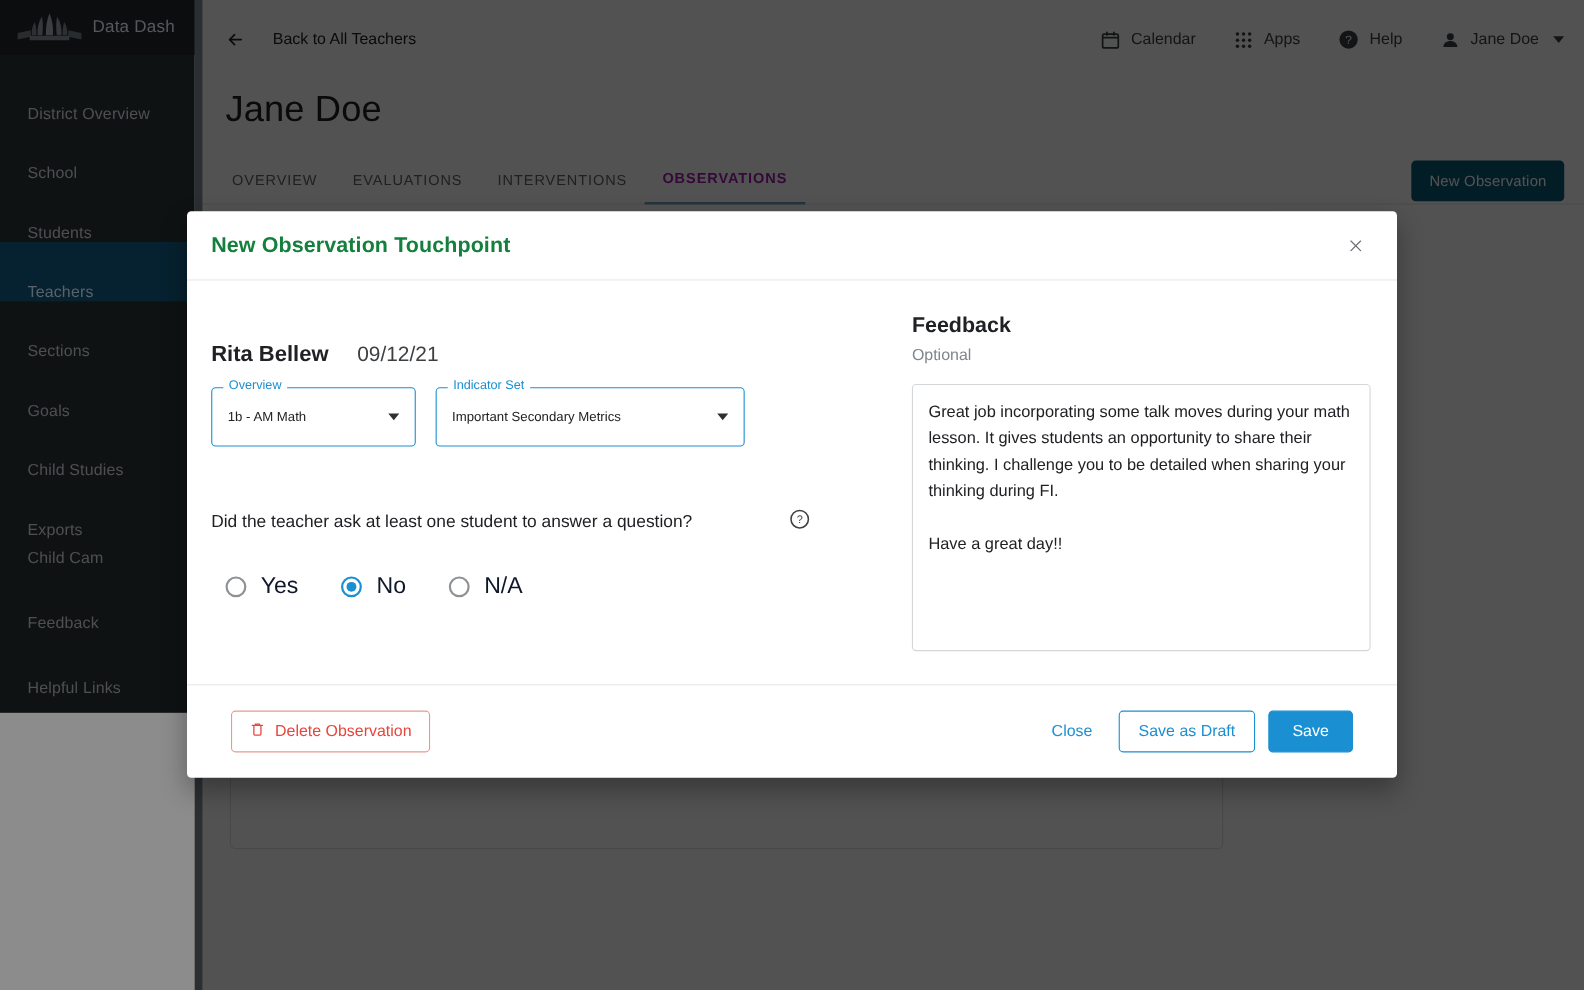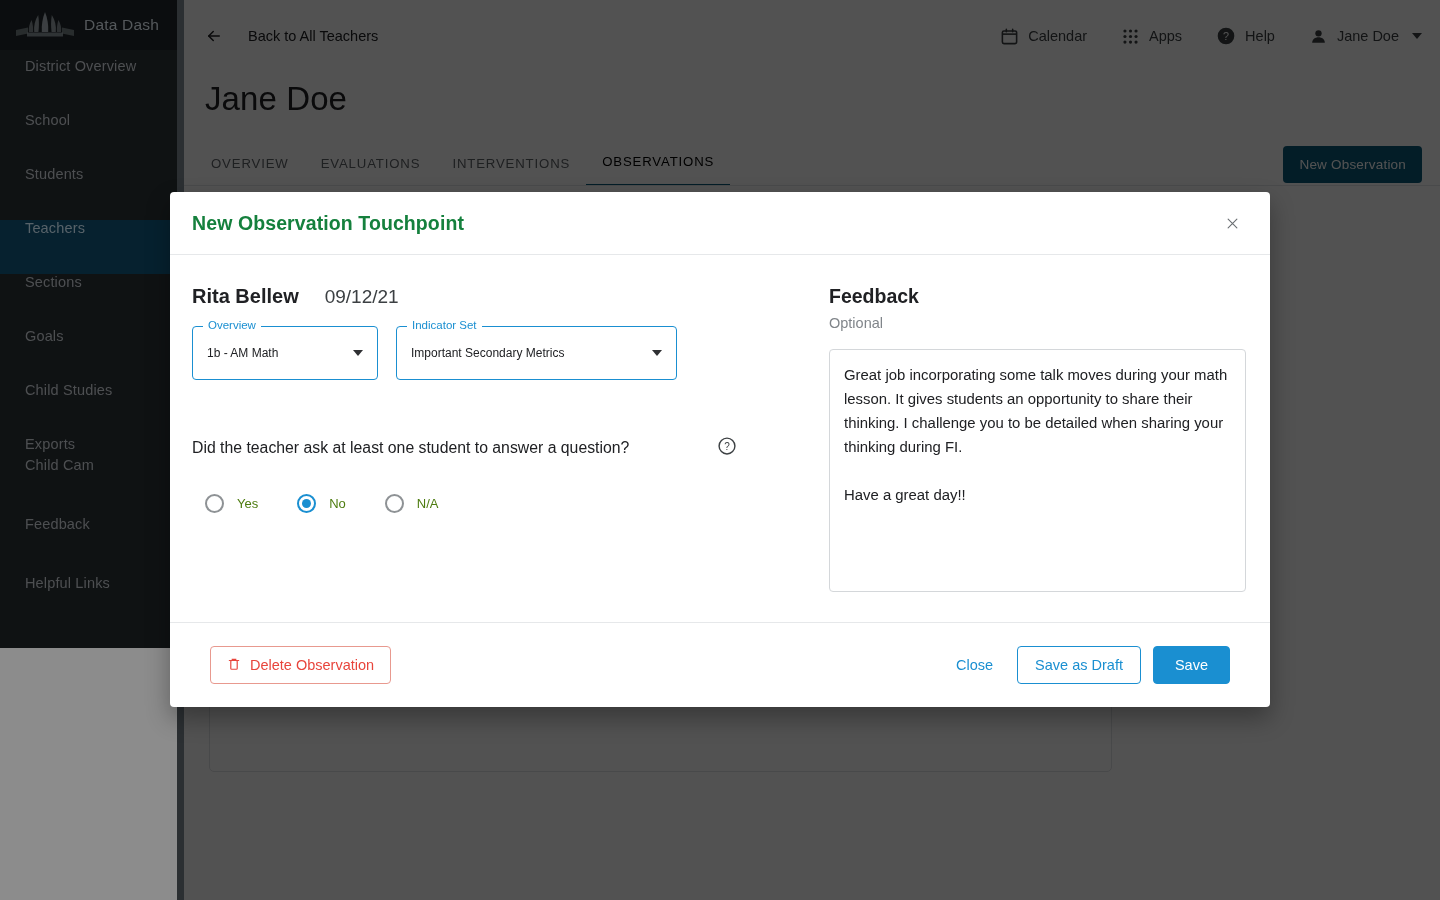--- a/index.html
+++ b/index.html
@@ -32,21 +32,21 @@
   }
   .brand-text {
     margin-left: 8px;
     font-size: 15.5px;
     color: #9aa0a6;
     letter-spacing: .2px;
   }
   .nav-list { padding-top: 8px; }
   .nav-item {
     height: 54px;
-    display: flex; align-items: flex-start;
+    display: flex; align-items: flex-end;
     padding-left: 25px;
     font-size: 14.5px;
     color: #8c9094;
     cursor: pointer;
     letter-spacing: .15px;
   }
   .nav-item.active { background: #0b3c56; color: #9fb3bf; }
   .nav-bottom { position: absolute; left: 0; bottom: 14px; width: 100%; }
   .nav-bottom .nav-item { height: 59px; }
 
@@ -90,21 +90,21 @@
   .tabs {
     display: flex; align-items: flex-end;
     padding: 26px 0 0 18px;
     position: relative;
   }
   .tab {
     font-size: 13.2px; letter-spacing: .85px;
     color: #5f6368; text-transform: uppercase;
     padding: 10px 16px 15px 16px; cursor: pointer;
   }
-  .tab.active { color: #000000; font-weight: 400; border-bottom: 2.5px solid #0b5a7a; }
+  .tab.active { color: #a21caf; font-weight: 700; border-bottom: 2.5px solid #0b5a7a; }
   .tabs-underline {
     position: absolute; left: 0; right: 0; bottom: 0;
     height: 1px; background: #e3e5e8;
   }
 
   .new-obs-btn {
     position: absolute; right: 18px; top: 146px;
     background: #0b5a7a; color: #fff;
     font-size: 13.5px;
     padding: 11px 16px; border-radius: 4px; border: none;
@@ -176,21 +176,21 @@
   .modal-body {
     flex: 1;
     display: flex;
     padding: 30px 24px 0 22px;
     gap: 0;
   }
   .col-left { width: 636px; flex: 0 0 636px; }
   .col-right { flex: 1; padding-left: 1px; }
 
   .person-row { display: flex; align-items: baseline; gap: 26px; }
-  .person-name { font-size: 20px; font-weight: 700; color: #202124; }
+  .person-name { font-size: 20px; font-weight: 700; color: #202124; margin-top: 26px; }
   .person-date { font-size: 19px; color: #3c4043; }
 
   .selects-row { display: flex; gap: 18px; margin-top: 18px; }
 
   .outlined-field {
     position: relative;
     border: 1.6px solid #1a8fd1;
     border-radius: 4px;
     height: 54px;
     display: flex; align-items: center;
@@ -223,21 +223,21 @@
   .radio-row { display: flex; align-items: center; margin-top: 34px; gap: 0; }
   .radio-opt { display: flex; align-items: center; cursor: pointer; margin-right: 26px; }
   .radio-circle {
     width: 19px; height: 19px; border-radius: 50%;
     border: 2px solid #8e9295;
     display: flex; align-items: center; justify-content: center;
     margin-left: 13px;
   }
   .radio-circle.checked { border-color: #1a8fd1; }
   .radio-dot { width: 9px; height: 9px; border-radius: 50%; background: #1a8fd1; }
-  .radio-label { font-size: 13px; color: #4d7c0f; margin-left: 13px; }
+  .radio-label { font-size: 21px; color: #0f172a; margin-left: 13px; }
 
   .fb-title { font-size: 19.5px; font-weight: 700; color: #202124; }
   .fb-optional { font-size: 14.5px; color: #80858a; margin-top: 7px; }
   .fb-box {
     margin-top: 18px;
     width: 417px; height: 243px;
     border: 1px solid #d4d7da; border-radius: 4px;
     padding: 13px 14px;
     font-size: 14.9px; line-height: 24px; color: #202124;
     white-space: pre-wrap;

